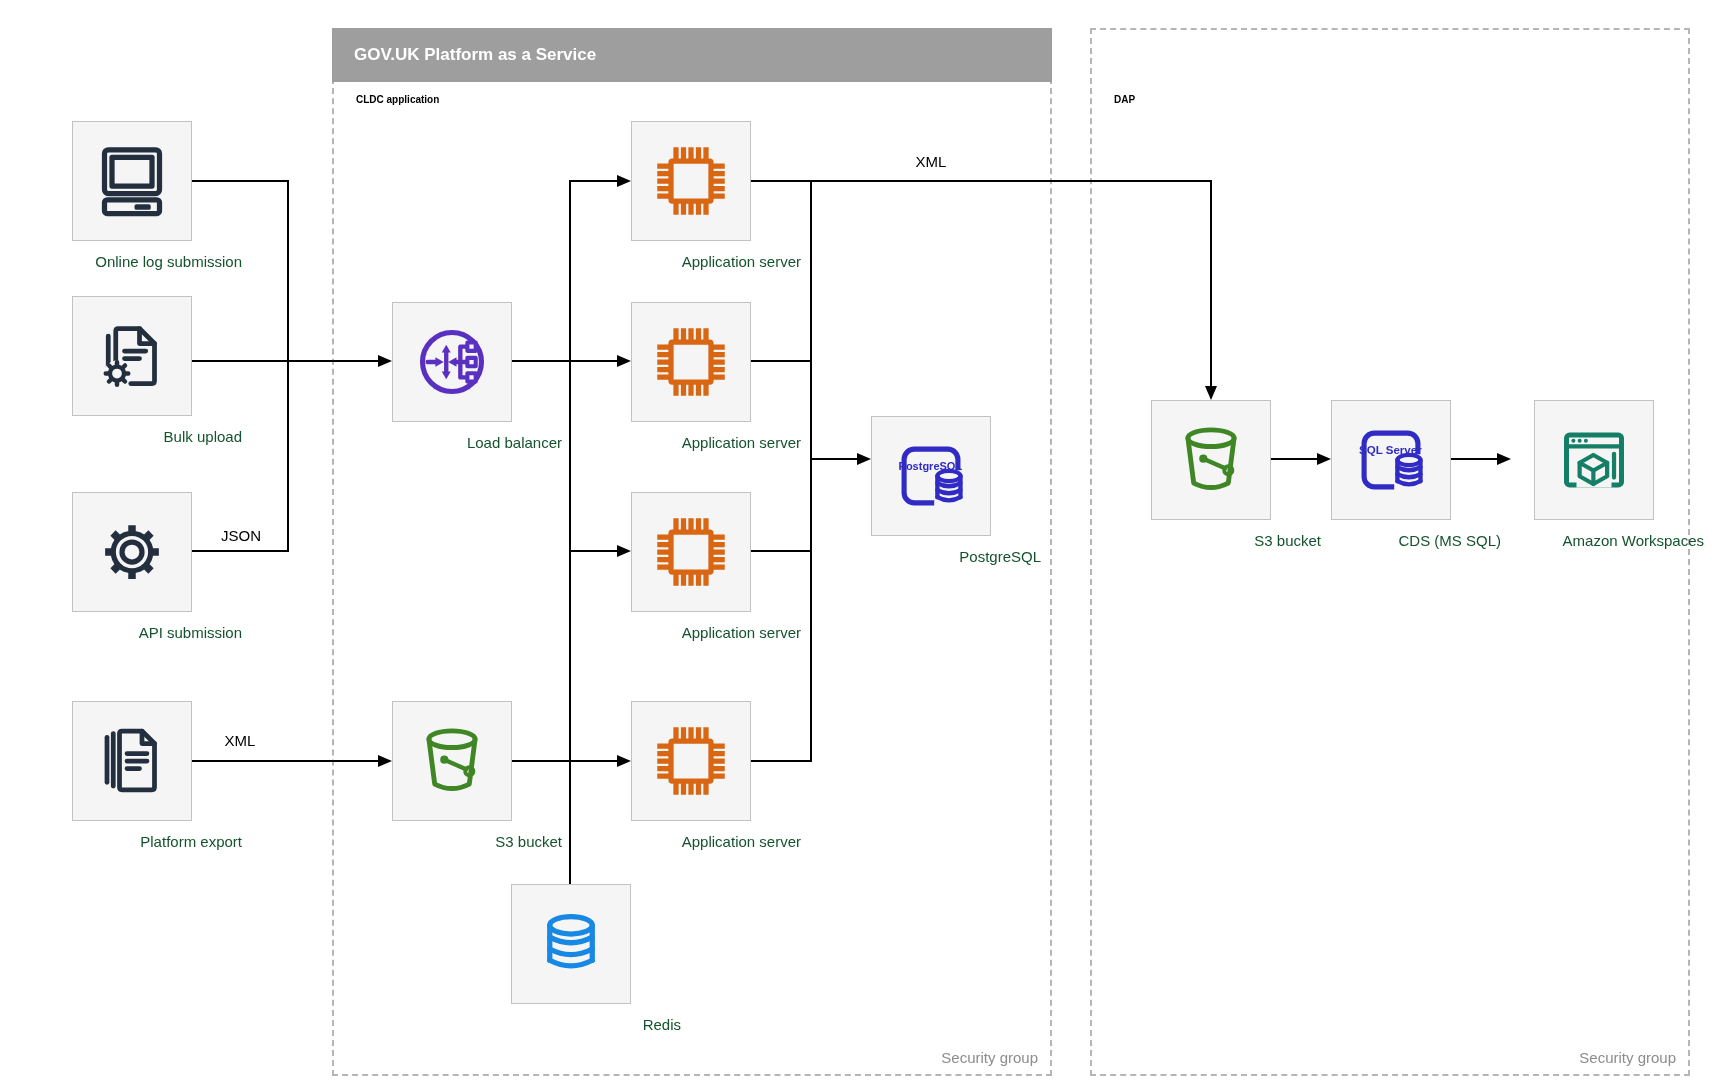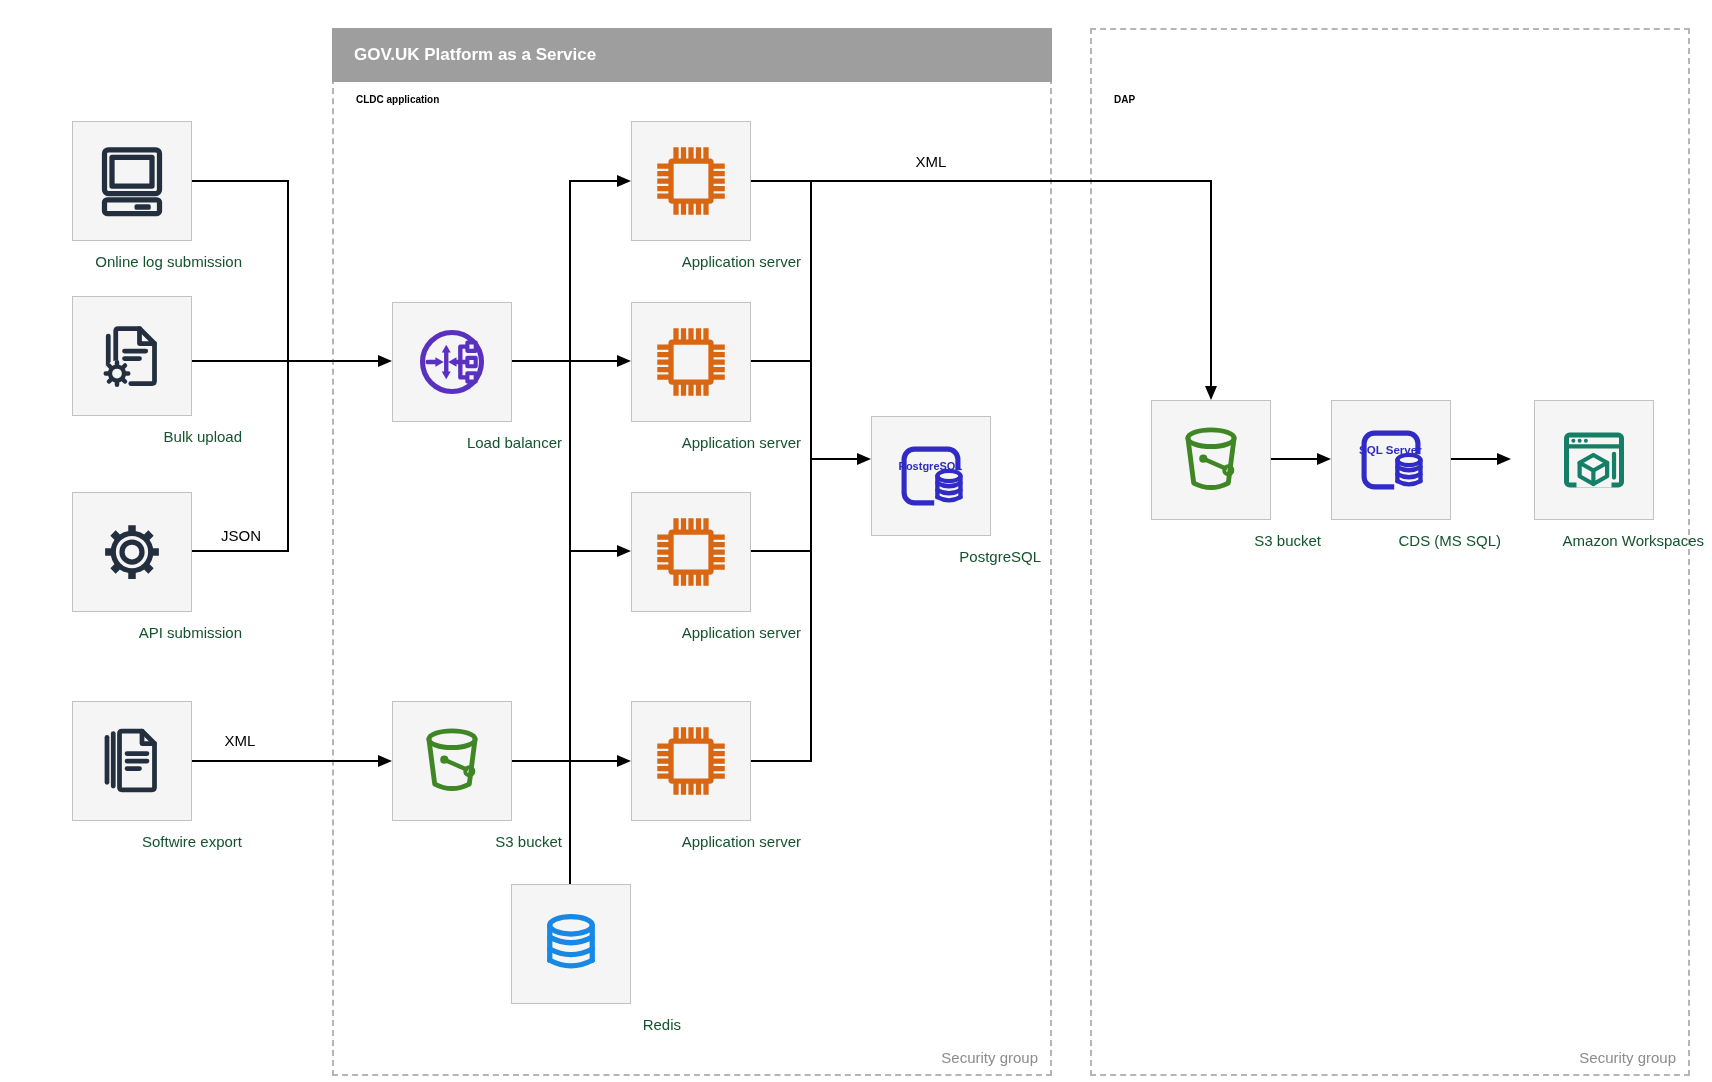--- a/index.html
+++ b/index.html
@@ -151,21 +151,21 @@
       <svg width="80" height="80" viewBox="0 0 64 64">
         <g class="stroke" stroke="#232f3e" stroke-width="3.8">
           <path d="M12 13 V49"></path>
           <path d="M17 10 V52"></path>
           <path d="M22 53 V10 Q22 8 24 8 H40 L50 18 V53 Q50 55 48 55 H24 Q22 55 22 53 Z"></path>
           <path d="M40 8 V18 H50"></path>
           <path d="M28 26 H44 M28 32 H44 M28 38 H38"></path>
         </g>
       </svg>
     </div>
-    <div class="nlabel">Softwire export</div>
+    <div class="nlabel">Platform export</div>
   </div>
 
   <div class="node" style="left:392px;top:302px;">
     <div class="nbox">
       <svg width="82" height="82" viewBox="0 0 64 64">
         <g class="stroke" stroke="#5a30c0">
           <circle cx="32" cy="32" r="23" stroke-width="4"></circle>
           <path d="M13 32 H19" stroke-width="3.4"></path>
           <path d="M27.5 24 V40" stroke-width="3.4"></path>
           <path d="M38.5 32 H35" stroke-width="3.4"></path>

